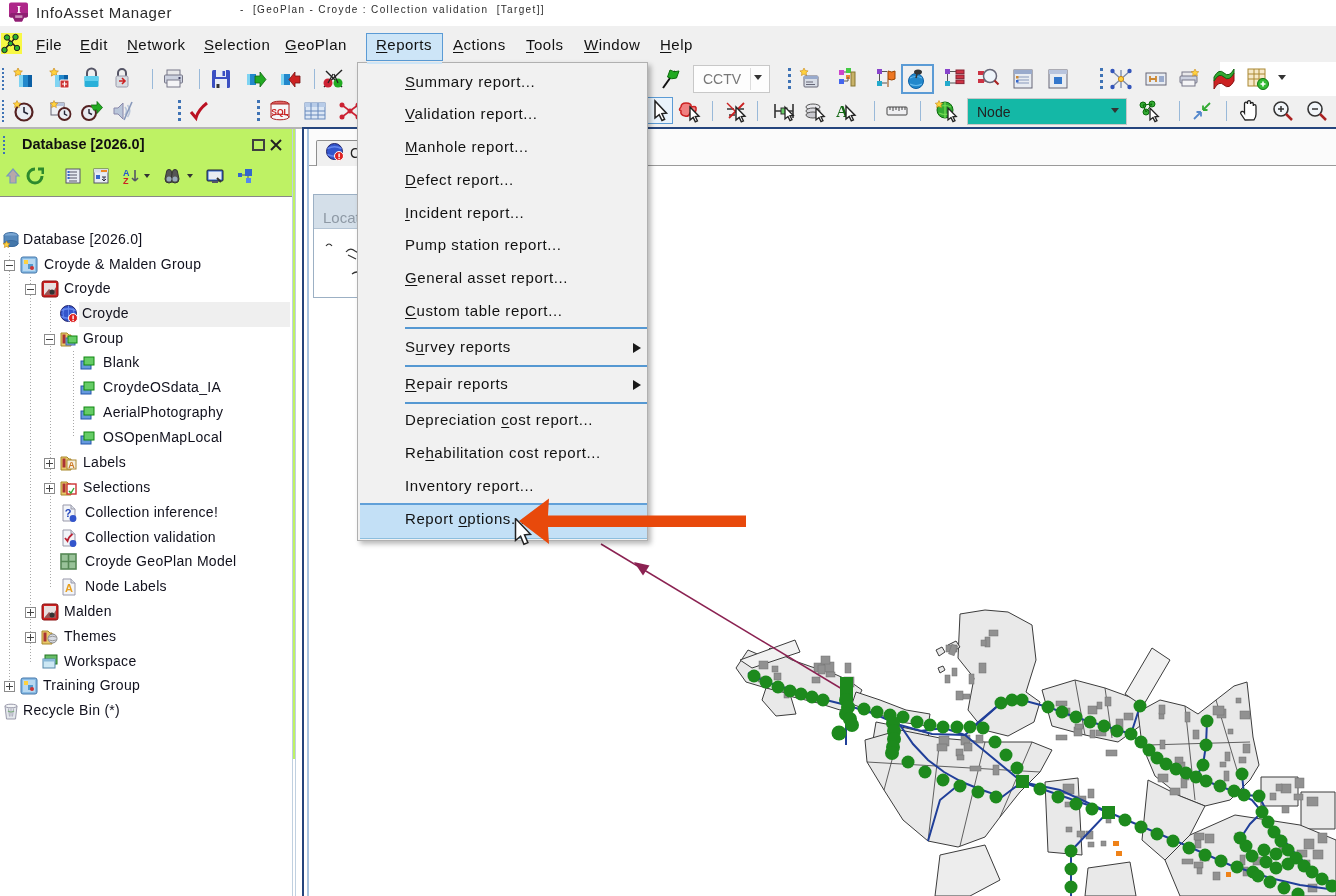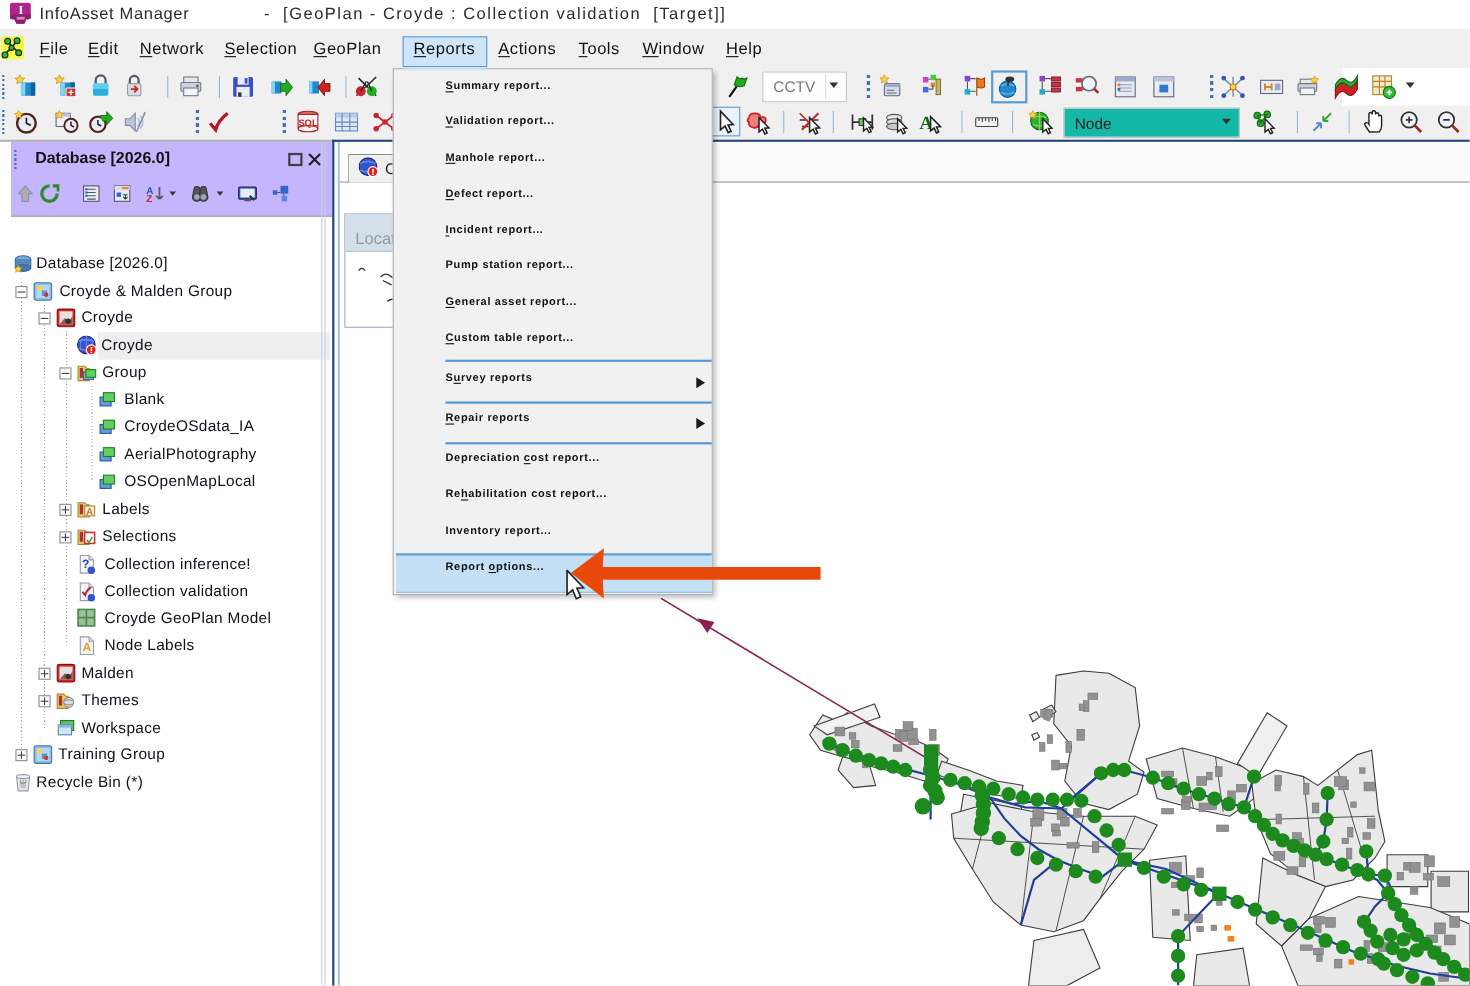--- a/index.html
+++ b/index.html
@@ -5,50 +5,50 @@
   * { margin:0; padding:0; box-sizing:border-box; }
   html,body { width:1336px; height:896px; overflow:hidden; font-family:"Liberation Sans",sans-serif; background:#fff; }
   .abs { position:absolute; }
   #menubar { left:0; top:26px; width:1336px; height:36px; background:#f0f0f0; }
   .mitem { position:absolute; top:10px; font-size:15px; color:#111; letter-spacing:0.5px; }
   #toolbar1 { left:0; top:62px; width:1220px; height:34px; background:#f0f0f0; }
   #toolbar2 { left:0; top:96px; width:1336px; height:31px; background:#f0f0f0; }
   .tsep { position:absolute; width:1px; height:20px; background:#99b9d9; }
   .vgrip { position:absolute; width:2px; height:22px;
      background-image:repeating-linear-gradient(to bottom,#3f73b5 0 2px,transparent 2px 4px); }
-  #leftpanel { left:10px; top:129px; width:296px; height:630px; background:#c4b5fd; }
+  #leftpanel { left:0; top:129px; width:296px; height:630px; background:#bef264; }
   #tree { position:absolute; left:0; top:67px; width:292px; height:700px; background:#fff; border-top:1px solid #888; }
   .trow { position:absolute; font-size:14px; color:#10101c; white-space:nowrap; letter-spacing:0.3px; }
   .exp { position:absolute; width:11px; height:11px; background:#fff; border:1px solid #8c8c8c; }
   .exp i { position:absolute; left:1px; top:4px; width:7px; height:1px; background:#444; }
   .exp.plus b { position:absolute; left:4px; top:1px; width:1px; height:7px; background:#444; }
   .vdot { position:absolute; width:1px; background-image:repeating-linear-gradient(to bottom,#a8a8a8 0 1px,transparent 1px 3px); }
   #mapwin { left:302px; top:127px; width:1034px; height:769px; background:#fff; border-left:2px solid #25457d; border-top:2px solid #25457d; }
   #mapinner2 { position:absolute; left:3px; top:0; width:2px; height:767px; background:#a9c4df; }
   #tabbar { position:absolute; left:5px; top:0px; width:1027px; height:37px; background:#fbfbfb; border-bottom:1px solid #9a9a9a; }
   #tab1 { position:absolute; left:7px; top:11px; width:86px; height:26px; background:#f0f0f0; border:1px solid #8e8e8e; border-bottom:none; border-radius:2px 2px 0 0; }
   #menu { left:357px; top:62px; width:291px; height:479px; background:#f1f1f1; border:1px solid #b0b0b0; box-shadow:3px 3px 5px rgba(0,0,0,0.28); z-index:40; }
-  .mi { position:absolute; left:47px; font-size:10px; color:#111; white-space:nowrap; z-index:42; letter-spacing:0.6px;font-weight:bold;}
+  .mi { position:absolute; left:47px; font-size:15px; color:#111; white-space:nowrap; z-index:42; letter-spacing:0.6px;}
   .msep { position:absolute; left:47px; width:242px; height:0; border-top:2px solid #5598d2; z-index:42;}
   .sub { position:absolute; left:275px; width:0; height:0; border-left:8px solid #1a1a1a; border-top:5px solid transparent; border-bottom:5px solid transparent; z-index:42;}
   #hi { position:absolute; left:2px; top:440px; width:287px; height:36px; background:#c3e0f6; border-top:2px solid #61a0d8; border-bottom:1px solid #8cbede; z-index:41; }
   u { text-decoration:underline; text-underline-offset:2px; }
 </style>
 </head>
 <body>
 
 <div class="abs" style="left:0;top:0;width:1336px;height:26px;background:#fff">
   <svg class="abs" style="left:8px;top:2px" width="21" height="21" viewBox="0 0 21 21">
     <path d="M3 0.5 h15 a2 2 0 0 1 2 2 v11 a2 2 0 0 1 -2 2 h-2 l-2 4 h-7 l-2 -4 h-2 a2 2 0 0 1 -2 -2 v-11 a2 2 0 0 1 2 -2 z" fill="#ae2689"></path>
     <path d="M3 11 h17 v2.5 a2 2 0 0 1 -2 2 h-2 l-2 4 h-7 l-2 -4 h-2 a2 2 0 0 1 -2 -2 z" fill="#8e1f72"></path>
     <text x="10.9" y="10.6" font-size="11" font-weight="bold" fill="#fff" text-anchor="middle" font-family="Liberation Serif">I</text>
     <rect x="7.2" y="13.3" width="7.2" height="2.6" fill="#cb8fb9"></rect>
   </svg>
   <span class="abs" style="left:36px;top:4px;font-size:15px;color:#2b2b2b;letter-spacing:0.6px;">InfoAsset Manager</span>
-  <span class="abs" style="left:240px;top:4px;font-size:15px;color:#2b2b2b;letter-spacing:1.35px;text-align:center;">-&nbsp; [GeoPlan - Croyde : Collection validation&nbsp; [Target]]</span>
+  <span class="abs" style="left:240px;top:4px;font-size:10px;color:#2b2b2b;letter-spacing:1.35px;text-align:center;">-&nbsp; [GeoPlan - Croyde : Collection validation&nbsp; [Target]]</span>
 </div>
 
 <div class="abs" id="menubar">
   <svg class="abs" style="left:1px;top:7px" width="21" height="21" viewBox="0 0 21 21">
     <rect x="0" y="0" width="21" height="21" fill="#f8f845"></rect>
     <path d="M3.5 16.5 L14.5 4.5 M6 5 L15.5 14.5" stroke="#222" stroke-width="1.6" fill="none"></path>
     <circle cx="3.5" cy="17" r="2.7" fill="#2db52d" stroke="#222"></circle>
     <circle cx="6" cy="4.5" r="2.7" fill="#2db52d" stroke="#222"></circle>
     <circle cx="14.5" cy="4" r="2.7" fill="#2db52d" stroke="#222"></circle>
     <circle cx="16" cy="15" r="2.7" fill="#2db52d" stroke="#222"></circle>

